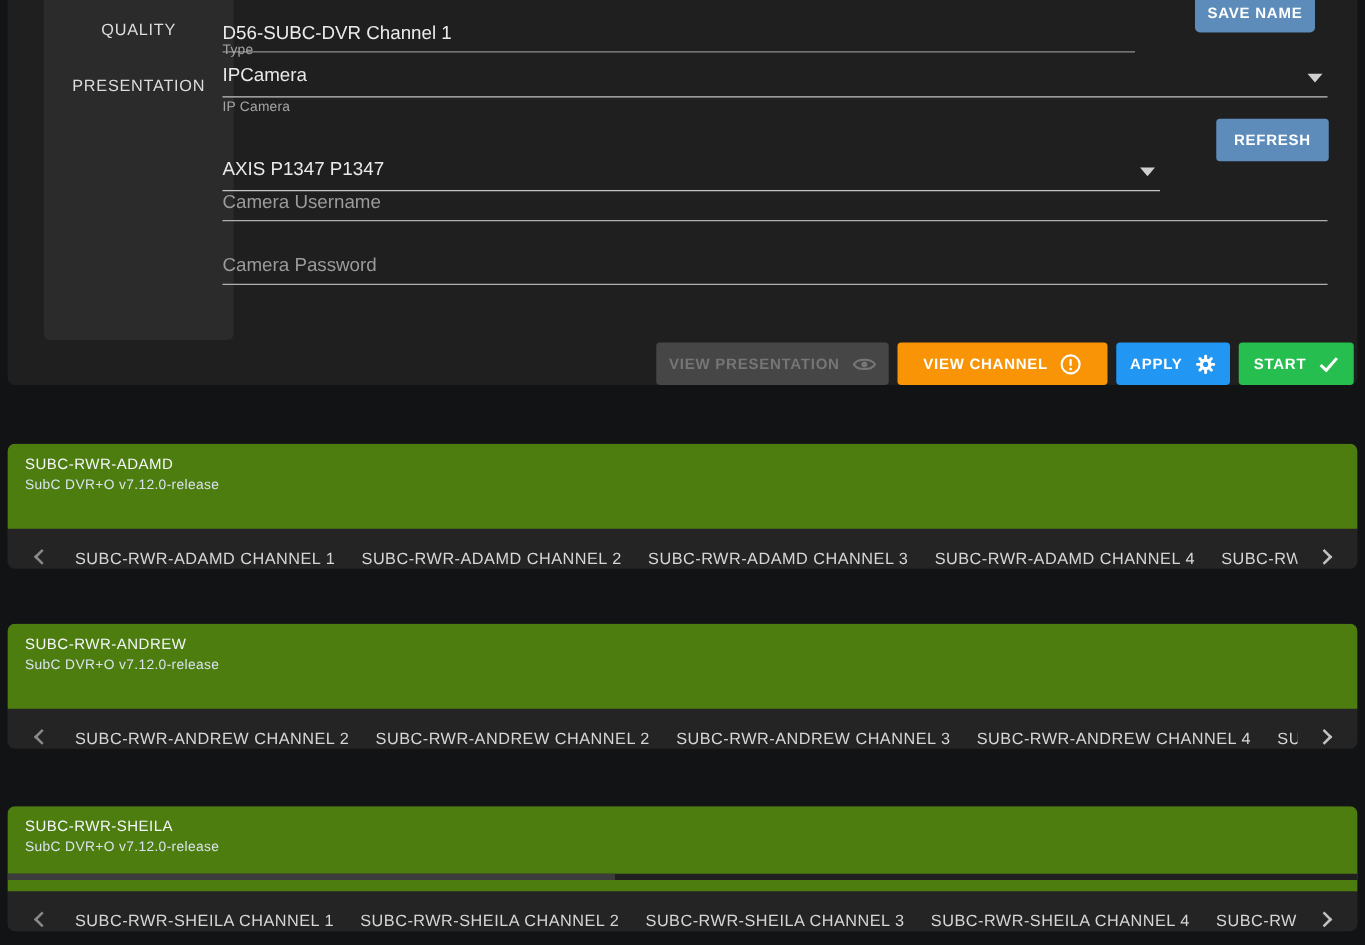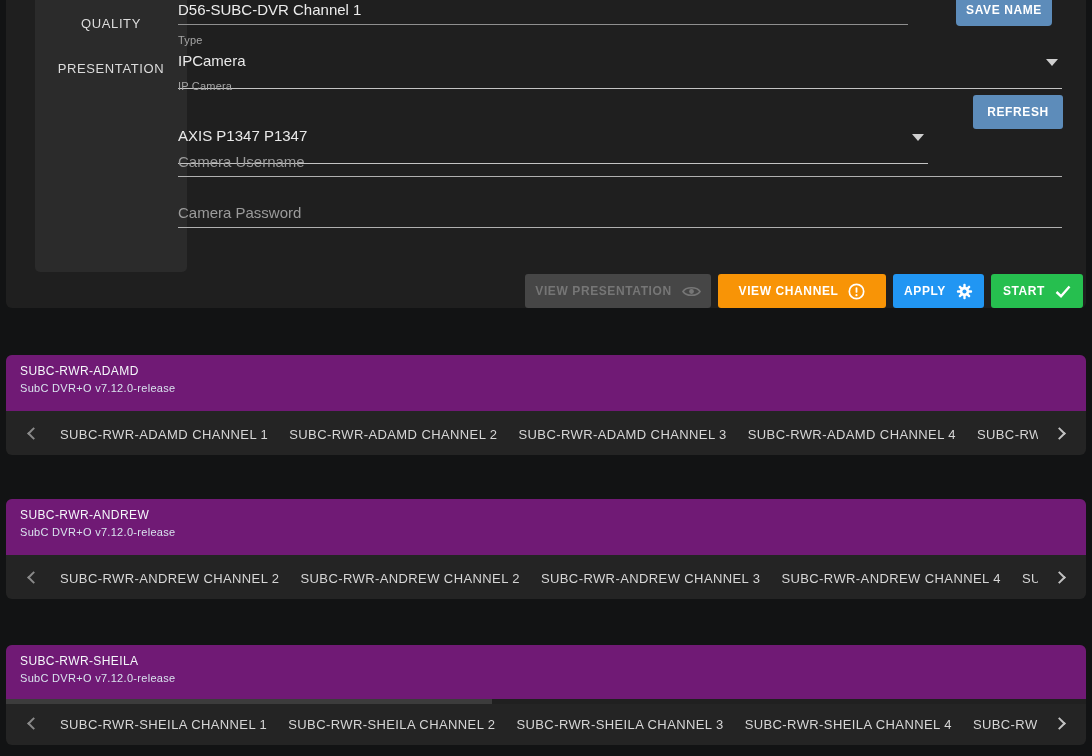--- a/index.html
+++ b/index.html
@@ -15,21 +15,21 @@
                   color:#dcdcdc; letter-spacing:.6px; cursor:pointer; }
   .sidebar-item.i0 { top:16px; }
   .sidebar-item.i1 { top:61px; }
 
   .field-label { position:absolute; font-size:11px; color:#a5a5a5; letter-spacing:.2px; }
   .text-input { position:absolute; background:transparent; border:none; outline:none;
                 border-bottom:1px solid #8f8f8f; color:#ececec; font-size:15px;
                 font-family:"Liberation Sans","DejaVu Sans",sans-serif; padding:0 0 6px 0; }
   .text-input::placeholder { color:#9b9b9b; opacity:1; }
   .select-box { position:absolute; border-bottom:1px solid #c4c4c4; color:#e9e9e9;
-                font-size:15px; cursor:pointer; padding-bottom:19px; }
+                font-size:15px; cursor:pointer; padding-bottom:8px; }
   .caret-down { position:absolute; right:4px; top:7px; width:0; height:0;
                 border-left:6px solid transparent; border-right:6px solid transparent;
                 border-top:7px solid #cfcfcf; }
 
   .btn { display:flex; align-items:center; justify-content:center; gap:10px;
          height:34px; border:none; border-radius:3px; color:#fff; font-weight:bold;
          font-size:12px; letter-spacing:.6px; cursor:pointer;
          font-family:"Liberation Sans","DejaVu Sans",sans-serif; }
   .btn-steel { background:#5d8cba; }
   .btn-save  { position:absolute; left:950px; top:-7px; width:96px; height:33px; border-radius:4px; }
@@ -37,21 +37,21 @@
 
   .action-row { position:absolute; right:3px; top:274px; display:flex; gap:7px; }
   .btn-disabled { background:#464646; color:#767676; width:186px; cursor:default; }
   .btn-orange { background:#f89406; width:168px; }
   .btn-blue { background:#2196f3; width:91px; }
   .btn-green { background:#26bf4f; width:92px; }
 
   
   .device-card { position:absolute; left:6px; width:1080px; height:100px;
                  border-radius:6px; overflow:hidden; background:#242424; }
-  .device-header { height:56px; background:#701a75; padding:9px 0 16px 14px; }
+  .device-header { height:68px; background:#4d7c0f; padding:9px 0 16px 14px; }
   .device-name { font-size:12px; color:#f4f7fa; letter-spacing:.4px; }
   .device-version { font-size:11px; color:#d9e3ee; margin-top:4px; letter-spacing:.3px; }
   .channel-row { position:relative; height:46px; display:flex; align-items:center; }
   .tabs { margin:0 48px 0 54px; display:flex; gap:21px; overflow:hidden; white-space:nowrap; flex:1; }
   .channel-tab { font-size:13px; color:#d6d6d6; letter-spacing:.4px; cursor:pointer; flex:0 0 auto; }
   .chev { width:9px; height:9px; border-left:2px solid #8a8a8a; border-bottom:2px solid #8a8a8a;
           position:absolute; top:18px; cursor:pointer; }
   .chev-left { left:23px; transform:rotate(45deg); }
   .chev-right { right:22px; transform:rotate(-135deg); border-color:#c2c2c2; }
   .hscrollbar { position:absolute; top:54px; left:0; width:100%; height:5px; background:#202020; display:none; }
@@ -62,21 +62,21 @@
 </head>
 <body>
 
 <div class="top-card">
 
   <div class="sidebar">
     <div class="sidebar-item i0">QUALITY</div>
     <div class="sidebar-item i1">PRESENTATION</div>
   </div>
 
-  <input class="text-input" style="left: 172px; top: 1px; width: 730px;" value="D56-SUBC-DVR Channel 1">
+  <input class="text-input" style="left: 172px; top: 18px; width: 730px;" value="D56-SUBC-DVR Channel 1">
   <button class="btn btn-steel btn-save">SAVE NAME</button>
 
   <div class="field-label" style="left:172px; top:34px;">Type</div>
   <div class="select-box" style="left:172px; top:52px; width:884px;">
     <span>IPCamera</span>
     <span class="caret-down"></span>
   </div>
 
   <div class="field-label" style="left:172px; top:80px;">IP Camera</div>
   <div class="select-box" style="left:172px; top:103px; width:750px;margin-top:24px;">

